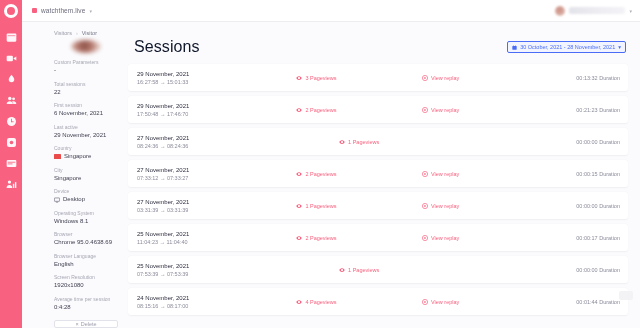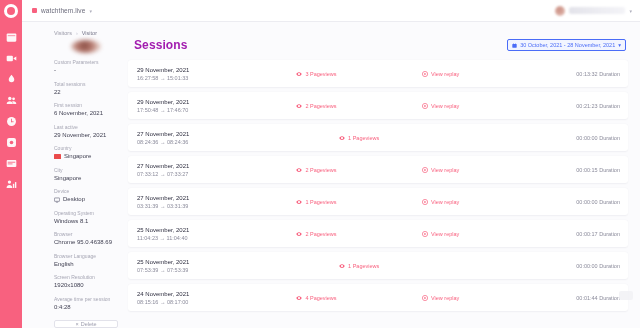--- a/index.html
+++ b/index.html
@@ -116,21 +116,21 @@
     display: flex; align-items: center; justify-content: center; gap: 2px;
     filter: blur(.25px);
   }
 
   
   .sessions { flex: 1; min-width: 0; display: flex; flex-direction: column; }
   .sess-head {
     display: flex; align-items: center; justify-content: space-between;
     padding: 8px 4px 8px 6px;
   }
-  .sess-title { font-size: 12px; color: #a21caf; font-weight: bold; letter-spacing: .1px; }
+  .sess-title { font-size: 16px; color: #0f172a; font-weight: normal; letter-spacing: .1px; }
   .date-pick {
     display: flex; align-items: center; gap: 3px;
     border: 1px solid #4a6cf7; border-radius: 2px;
     background: #f2f5ff; color: #4a6cf7;
     font-size: 5.5px; padding: 2px 4px;
     filter: blur(.25px);
   }
   .cal-ico { width: 5px; height: 5px; }
   .cal-ico svg { width: 5px; height: 5px; fill: #4a6cf7; }
 

